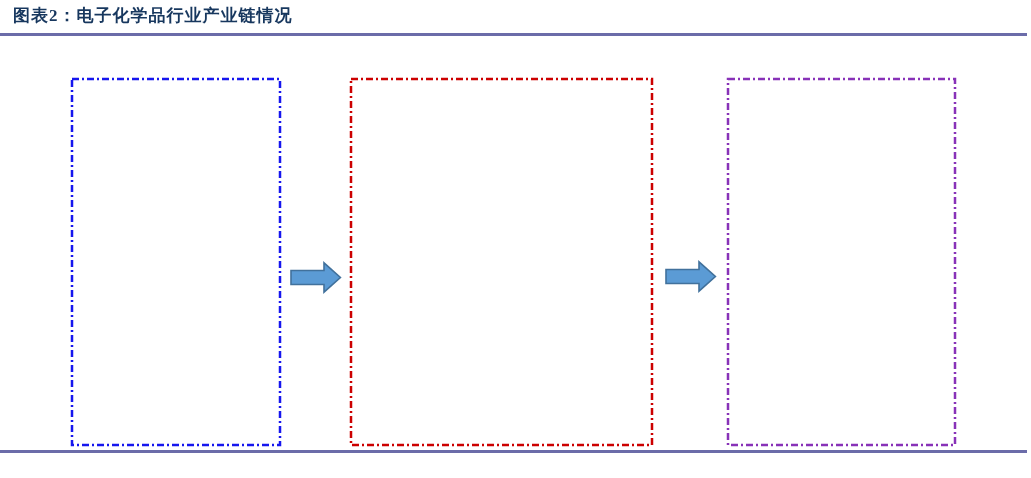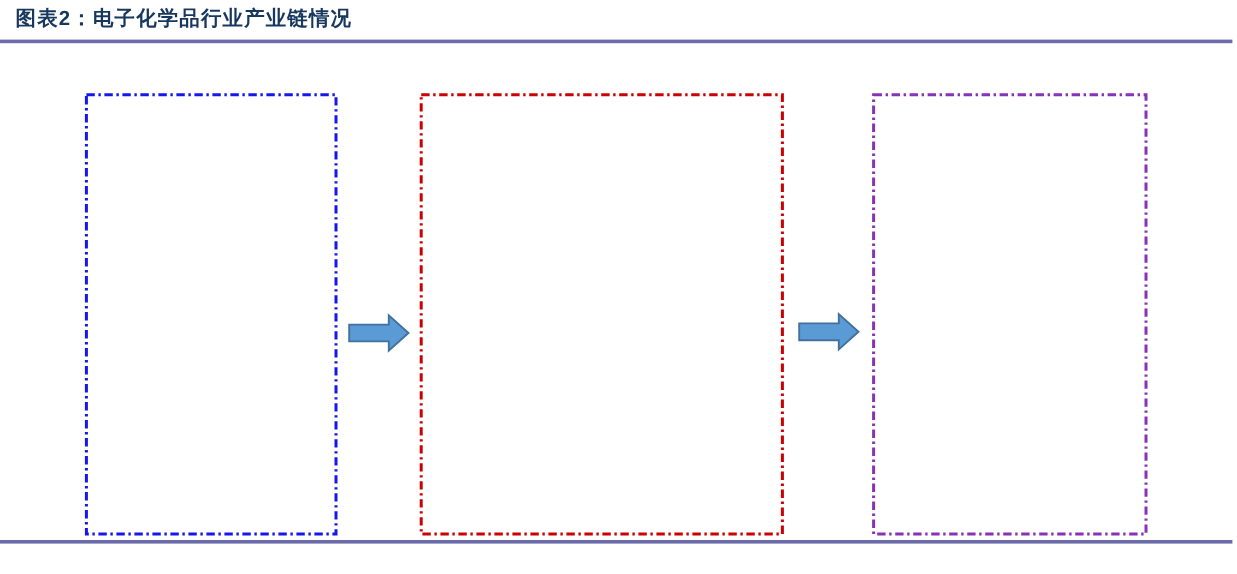--- a/index.html
+++ b/index.html
@@ -6,21 +6,21 @@
     margin: 0;
     padding: 0;
     background: #ffffff;
   }
   .page {
     position: relative;
     width: 1031px;
     height: 478px;
     background: #ffffff;
     overflow: hidden;
-    font-family: Liberation Sans, sans-serif;
+    font-family: Liberation Serif, serif;
   }
   .figure-title {
     position: absolute;
     left: 13px;
     top: 4px;
     font-size: 17px;
     font-weight: bold;
     letter-spacing: 1px;
     white-space: nowrap;
   }

